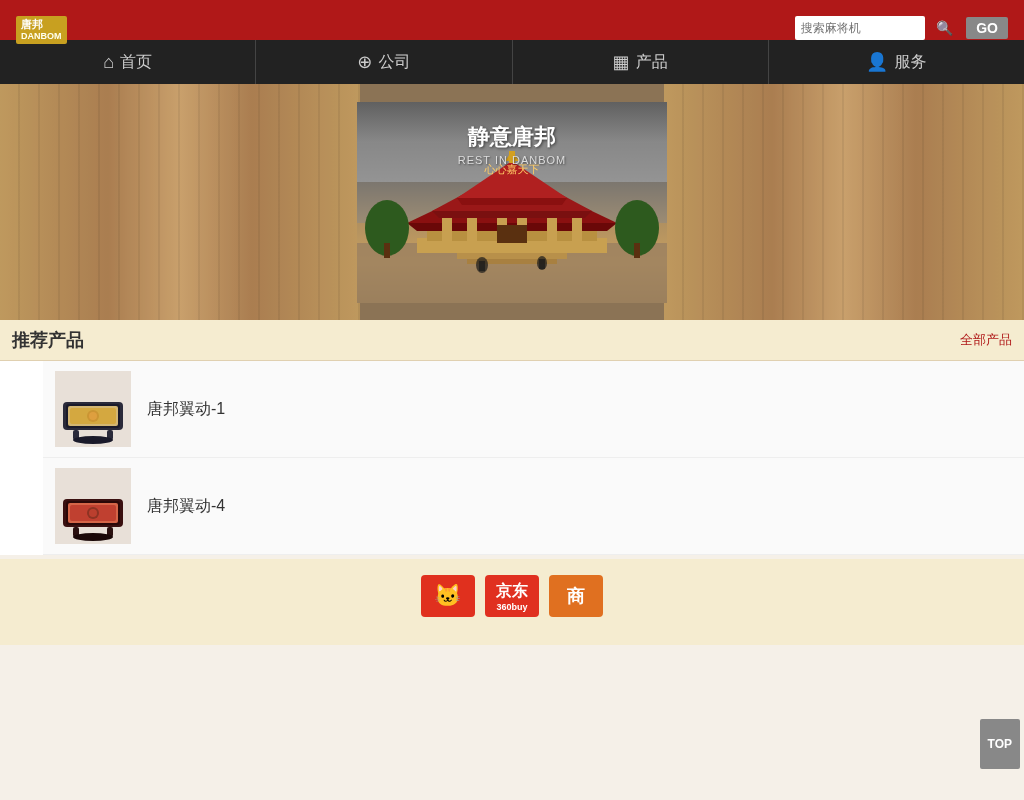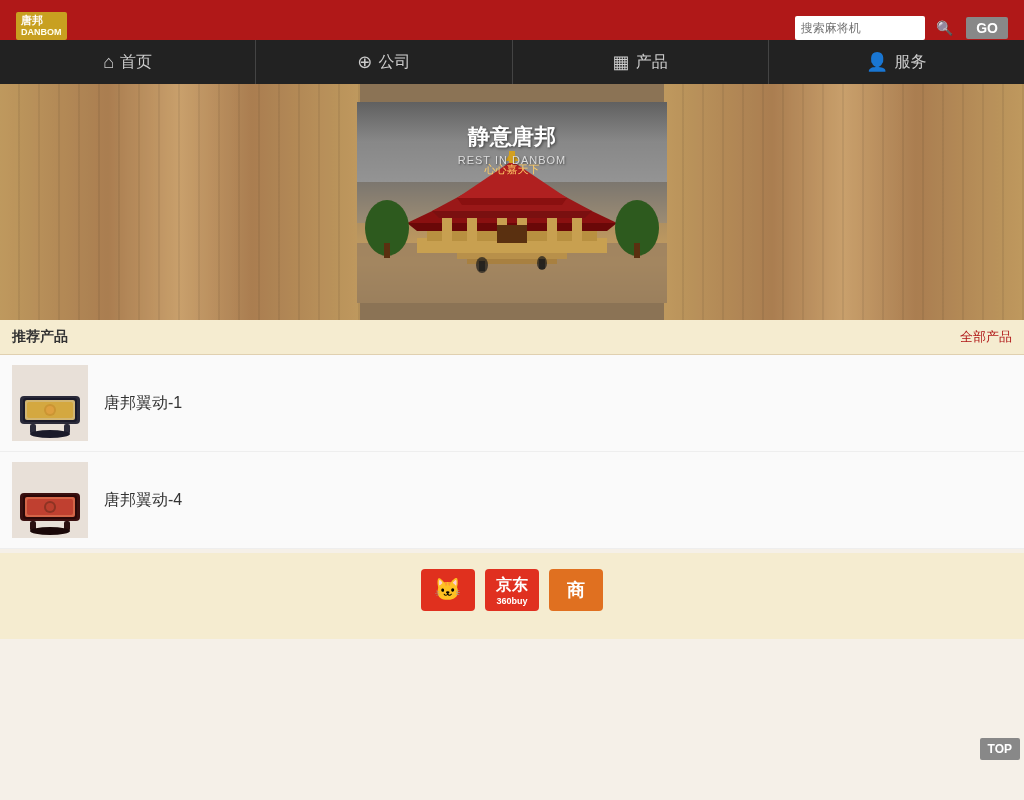--- a/index.html
+++ b/index.html
@@ -3,23 +3,23 @@
   <meta charset="utf-8">
   <style>
     * { margin: 0; padding: 0; box-sizing: border-box; }
     body { font-family: "Microsoft YaHei", "SimHei", Arial, sans-serif; background: #f5f0e8; width: 1024px; }
 
     
     .header {
       background: #b01818;
       height: 40px;
       display: flex;
-      align-items: flex-end;
+      align-items: flex-start;
       justify-content: space-between;
-      padding: 0 16px;
+      padding: 16px 16px;
     }
     .logo {
       display: flex;
       align-items: center;
     }
     .logo-box {
       background: #c8a020;
       color: white;
       font-size: 11px;
       font-weight: bold;
@@ -166,34 +166,35 @@
     
     .products-header {
       background: #f5ecd0;
       padding: 8px 12px;
       display: flex;
       justify-content: space-between;
       align-items: center;
       border-bottom: 1px solid #e0d0b0;
     }
     .products-title {
-      font-size: 14px;
+      font-size: 18px;
       color: #333;
       font-weight: bold;
     }
     .products-all {
       font-size: 13px;
       color: #b01818;
       cursor: pointer;
       text-decoration: none;
     }
 
     
     .product-list {
       background: #fff;
+      padding-left: 43px;
     }
     .product-item {
       display: flex;
       align-items: center;
       padding: 10px 12px;
       border-bottom: 1px solid #eee;
       cursor: pointer;
       background: #fafafa;
     }
     .product-thumb {
@@ -248,27 +249,27 @@
     .shop-jd {
       background: #e03020;
       color: white;
     }
     .shop-sm {
       background: #e07020;
       color: white;
     }
     .top-btn {
       position: fixed;
-      bottom: 40px;
+      bottom: 31px;
       right: 4px;
       background: #888;
       color: white;
       font-size: 12px;
       font-weight: bold;
-      padding: 4px 8px;
+      padding: 18px 8px;
       cursor: pointer;
       border-radius: 2px;
     }
 
     
     .wood-lines {
       position: absolute;
       inset: 0;
       background: repeating-linear-gradient(
         90deg,

